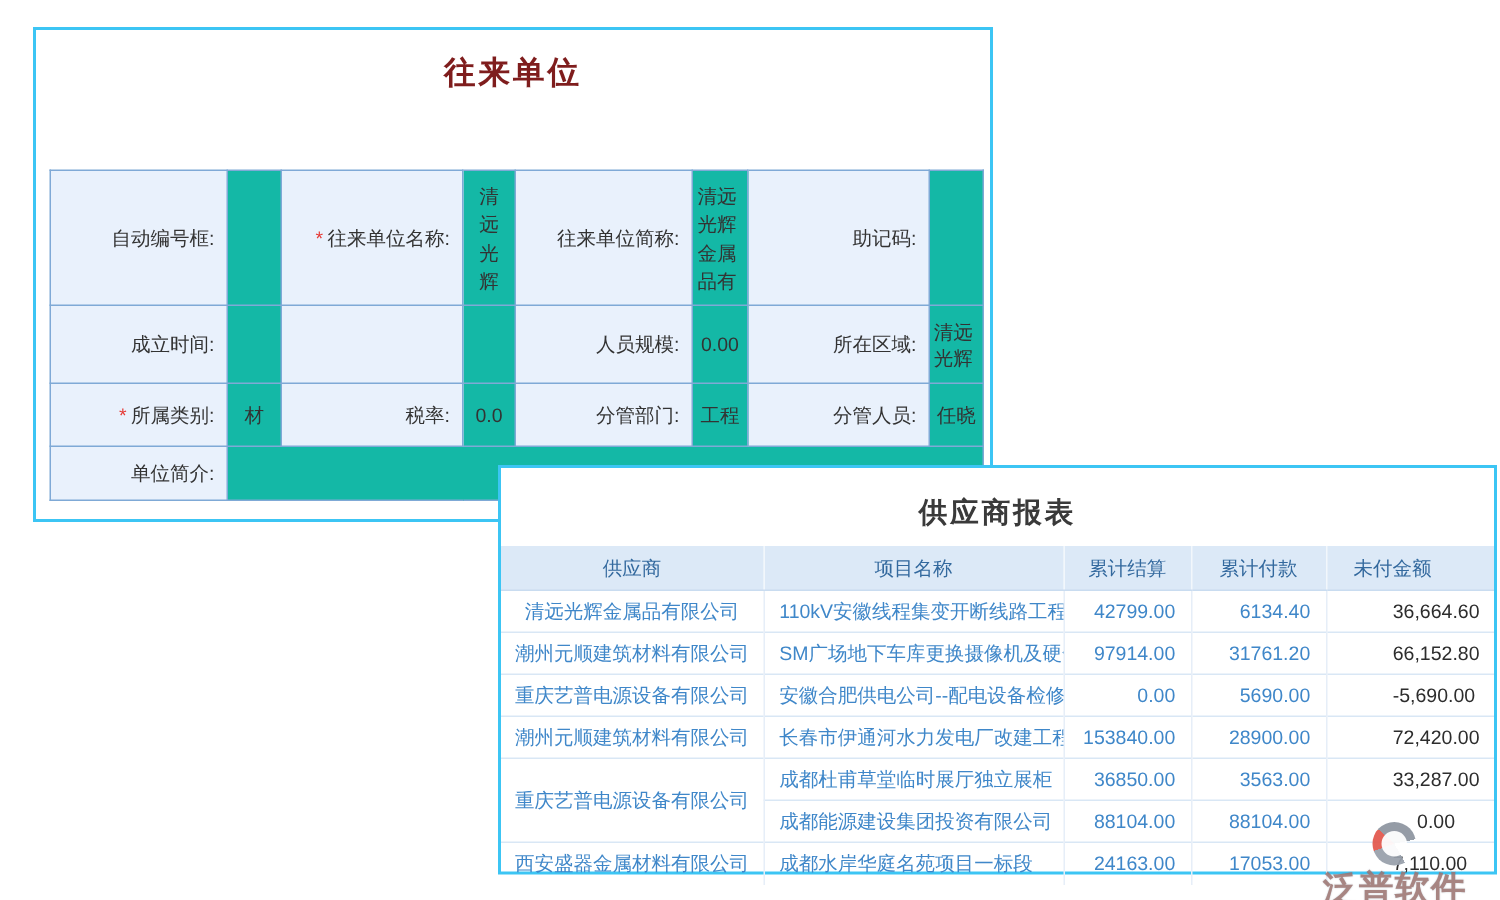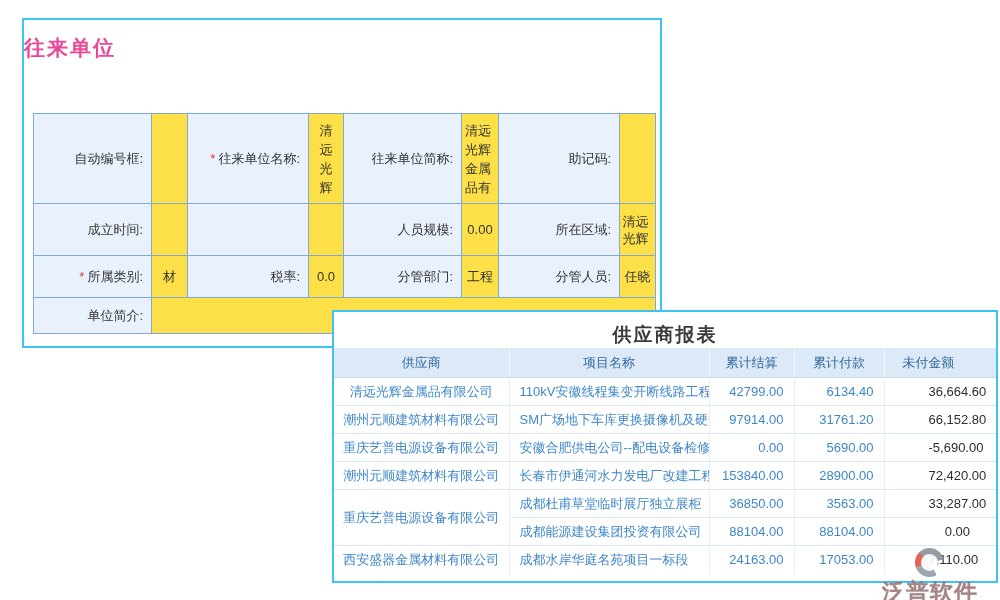--- a/index.html
+++ b/index.html
@@ -11,43 +11,43 @@
   .stage{position:relative;width:1000px;height:600px;overflow:hidden;background:#fff;}
 
   
   .panel{position:absolute;background:#fff;border:2px solid #3cc5f4;box-sizing:border-box;}
   .panel-form{left:22px;top:18px;width:640px;height:330px;}
   .panel-report{left:332px;top:310px;width:666px;height:273px;}
 
   
   .form-title{
     margin:0;position:absolute;left:0;top:14px;width:100%;
-    text-align:left;font-size:21px;font-weight:bold;color:#ec4899;letter-spacing:2px;
+    text-align:center;font-size:21px;font-weight:bold;color:#7f1d1d;letter-spacing:2px;
   }
   .section-bar{
     position:absolute;left:9px;top:64px;width:620px;height:30px;box-sizing:border-box;
     background:#edf4fd;border:1px solid #7fa9d6;
     font-size:13px;color:#333;line-height:28px;padding-left:10px;
   }
   .form-table{
     position:absolute;left:9px;top:93px;width:622px;
     border-collapse:collapse;table-layout:fixed;font-size:13px;color:#333;
   }
-  .form-table td{border:1px solid #7fa9d6;background:#fde047;padding:0 4px;vertical-align:middle;box-sizing:border-box;}
+  .form-table td{border:1px solid #7fa9d6;background:#14b8a6;padding:0 4px;vertical-align:middle;box-sizing:border-box;}
   .form-table td.lbl{background:#e9f1fc;text-align:right;padding-right:8px;white-space:nowrap;overflow:hidden;}
   .form-table td.val{text-align:center;padding:0 2px;}
   tr.fr1{height:90px;} tr.fr2{height:52px;} tr.fr3{height:42px;} tr.fr4{height:36px;}
   .req{color:#e53935;margin-right:3px;font-size:13px;}
   .vtext1{width:15px;margin:0 auto;word-break:break-all;line-height:19px;text-align:center;}
   .vtext2{width:30px;margin:0 auto;word-break:break-all;line-height:19px;text-align:left;}
   .wrap2{width:30px;margin:0 auto;word-break:break-all;line-height:17px;text-align:left;}
 
   
   .report-title{
-    margin:0;height:36px;line-height:45px;text-align:center;
+    margin:8px;height:36px;line-height:45px;text-align:center;
     font-size:19px;font-weight:bold;color:#3a3a3a;letter-spacing:2px;
   }
   .report-table{width:662px;border-collapse:collapse;table-layout:fixed;font-size:13px;}
   .report-table thead th{
     height:29px;background:#dce9f7;color:#33699e;font-weight:normal;
     border-right:1px solid #f2f7fc;border-bottom:1px solid #c9dcf0;padding:0;
   }
   .report-table thead th:last-child{border-right:none;}
   .report-table tbody td{
     height:28px;border-top:1px solid #d9e7f5;border-right:1px solid #e6eef8;

